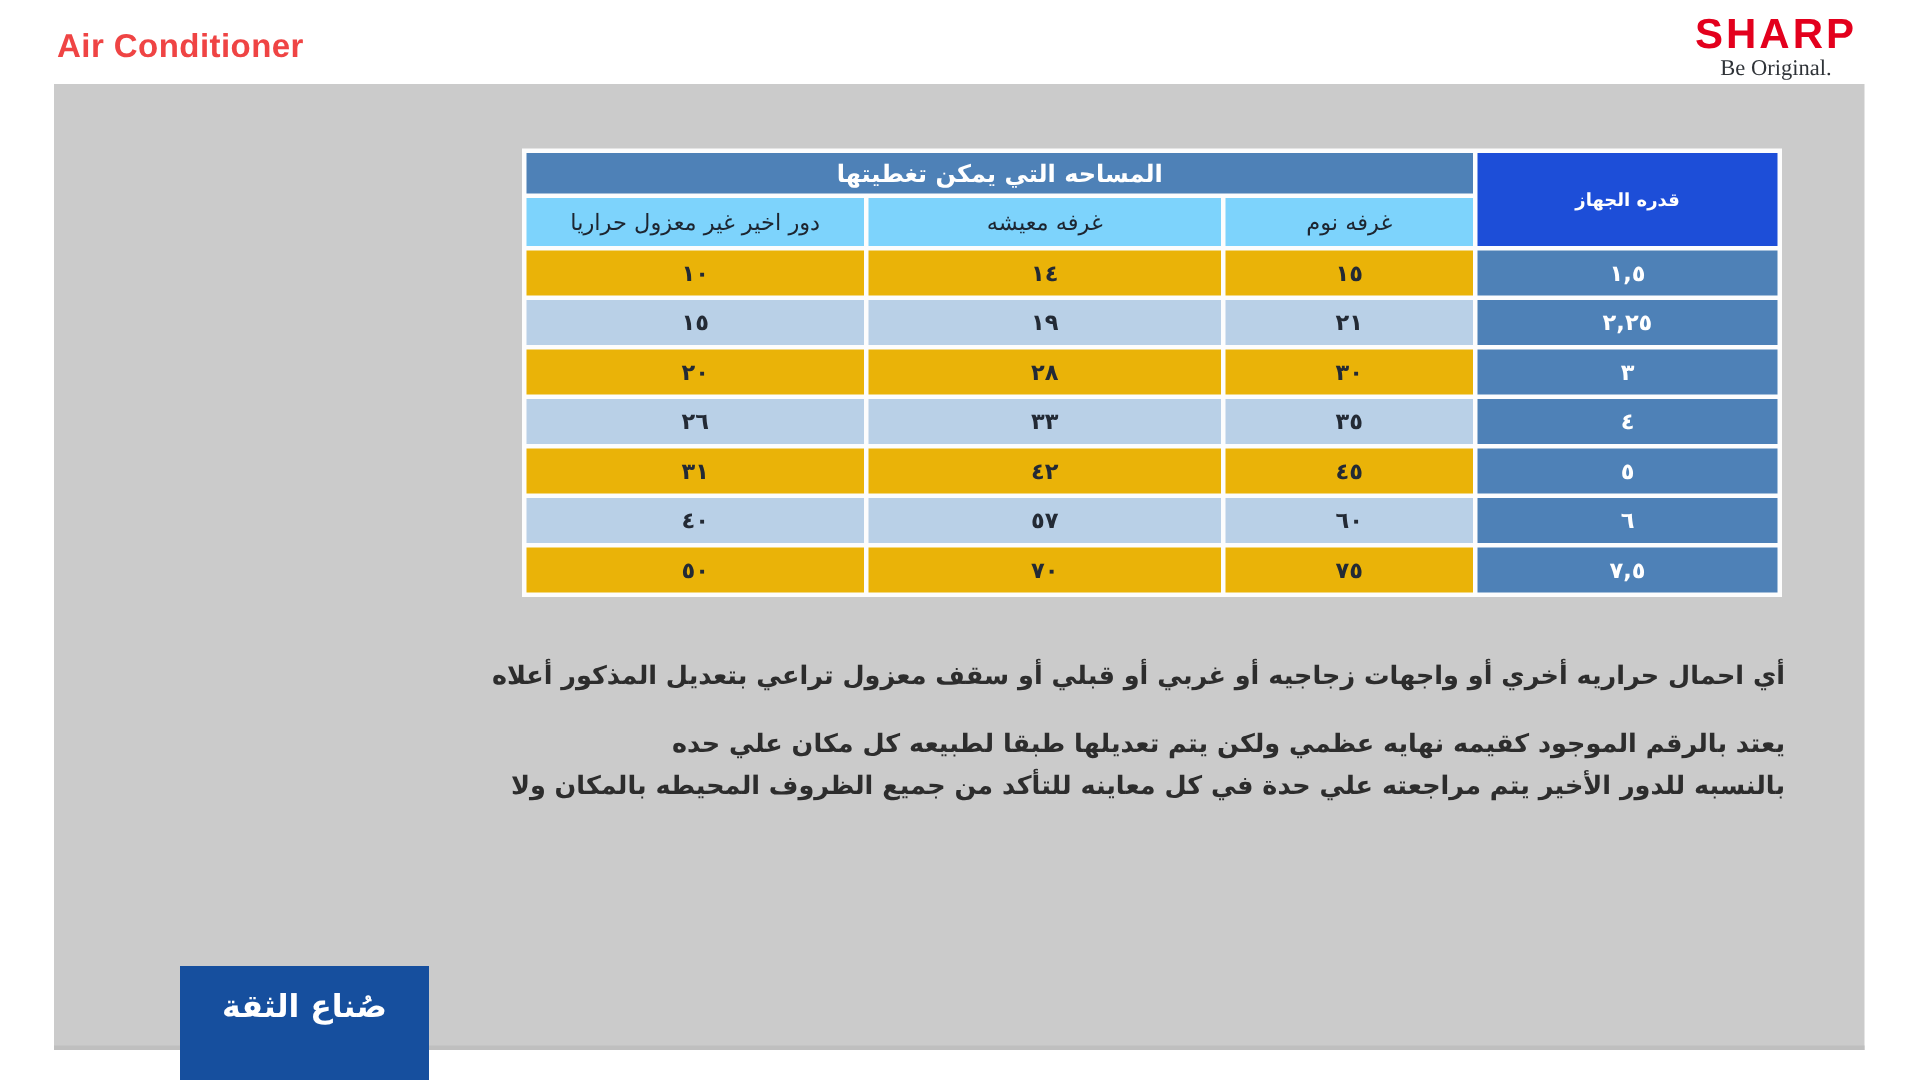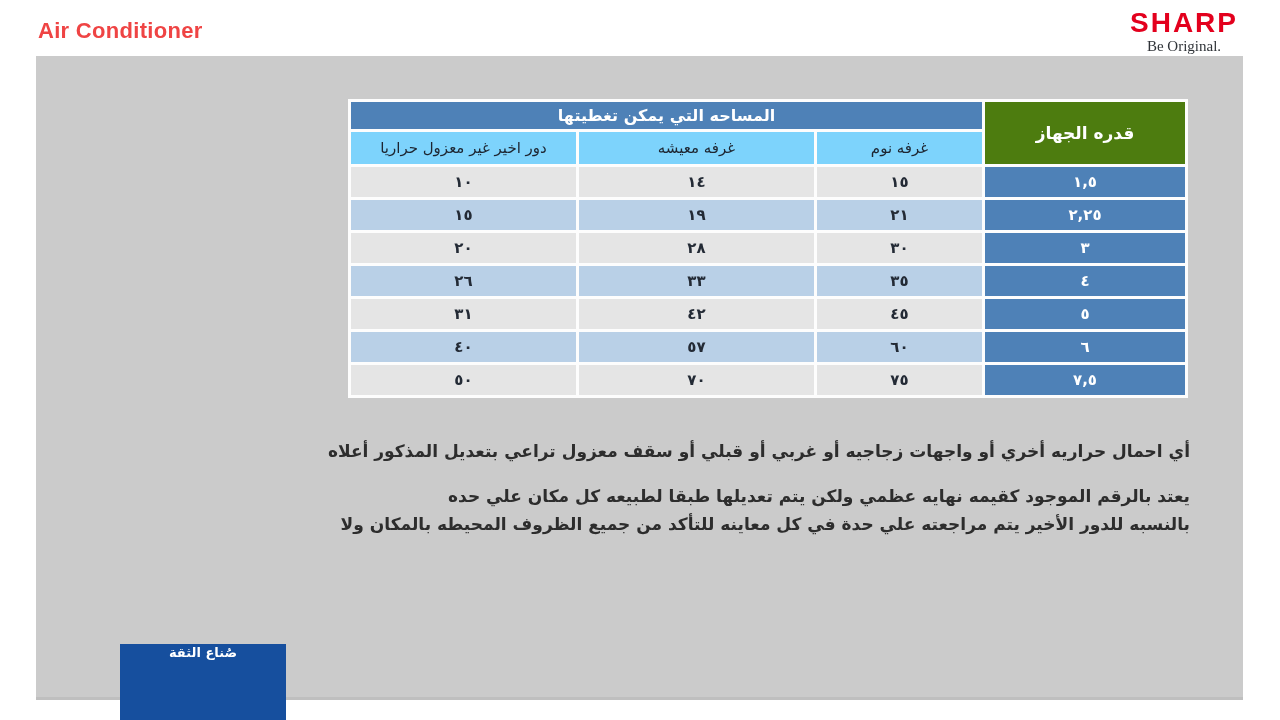--- a/index.html
+++ b/index.html
@@ -34,50 +34,50 @@
     font-family:"DejaVu Sans",sans-serif;
   }
   .col-cap { width:200px; } .col-bed { width:165px; }
   .col-liv { width:235px; } .col-top { width:225px; }
 
   .cov-table th, .cov-table td { text-align:center; vertical-align:middle; }
   .area-head {
     background:#4e81b7; color:#ffffff; font-size:16px; font-weight:bold; height:27px;
   }
   .cap-head {
-    background:#4d7c0f; color:#ffffff; font-size:17px; font-weight:bold;margin-top:40px;
+    background:#1d4ed8; color:#ffffff; font-size:12px; font-weight:bold;margin-top:40px;
   }
   .sub-head {
     background:#7dd3fc; color:#1d2530; font-size:15px; font-weight:normal; height:32px;
   }
   .cov-table tbody td {
     height:30px; font-size:15px; font-weight:bold; color:#232a35;
   }
-  tr.row-light td { background:#e5e5e5; }
+  tr.row-light td { background:#eab308; }
   tr.row-mid td   { background:#b9d0e7; }
   .cov-table tbody td.cap-cell { background:#4e81b7; color:#ffffff;text-align:center; }
 
   .note {
     position:absolute; right:90px; direction:rtl; text-align:right;
     font-weight:bold; font-size:17px; color:#2d2d2d; line-height:28px;
     white-space:nowrap; font-family:"DejaVu Sans",sans-serif;
   }
   #note1 { top:437px; }
   #note2 { top:482px; }
 
   .elaraby-block {
     position:absolute; left:120px; top:644px; width:166px; height:76px;
     background:#164f9e; color:#ffffff; text-align:center;
   }
   .elaraby-name {
     font-size:24px; font-weight:800; letter-spacing:1px; margin-top:9px;
     font-family:"DejaVu Sans",sans-serif;
   }
   .elaraby-tag {
-    font-size:13px; font-weight:bold; direction:rtl; margin-top:1px;
+    font-size:21px; font-weight:bold; direction:rtl; margin-top:15px;
     font-family:"DejaVu Sans",sans-serif;
   }
 </style>
 </head>
 <body>
 
 <div id="stage">
 
   <div class="page-title">Air Conditioner</div>
 

